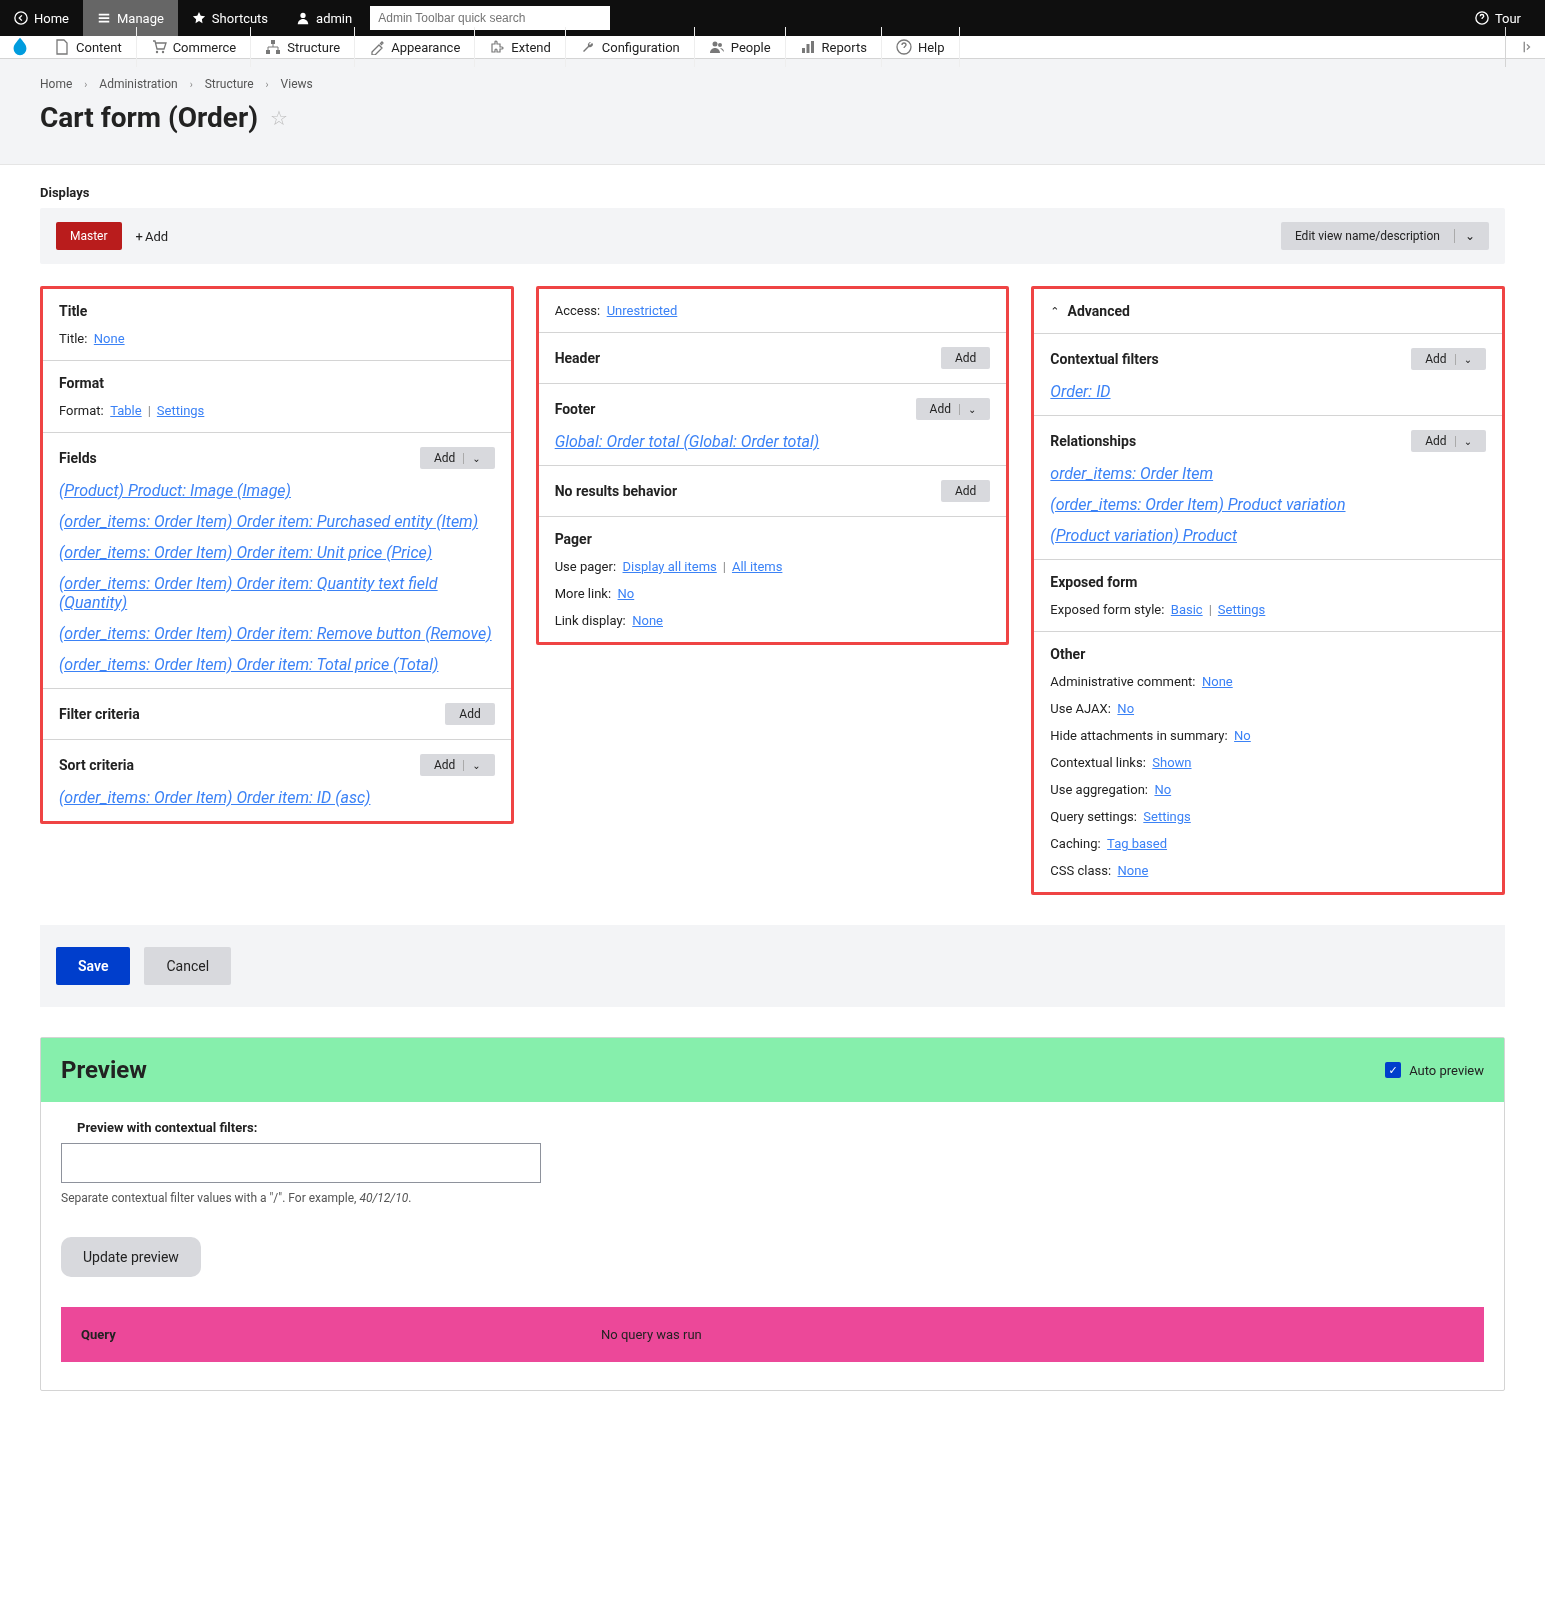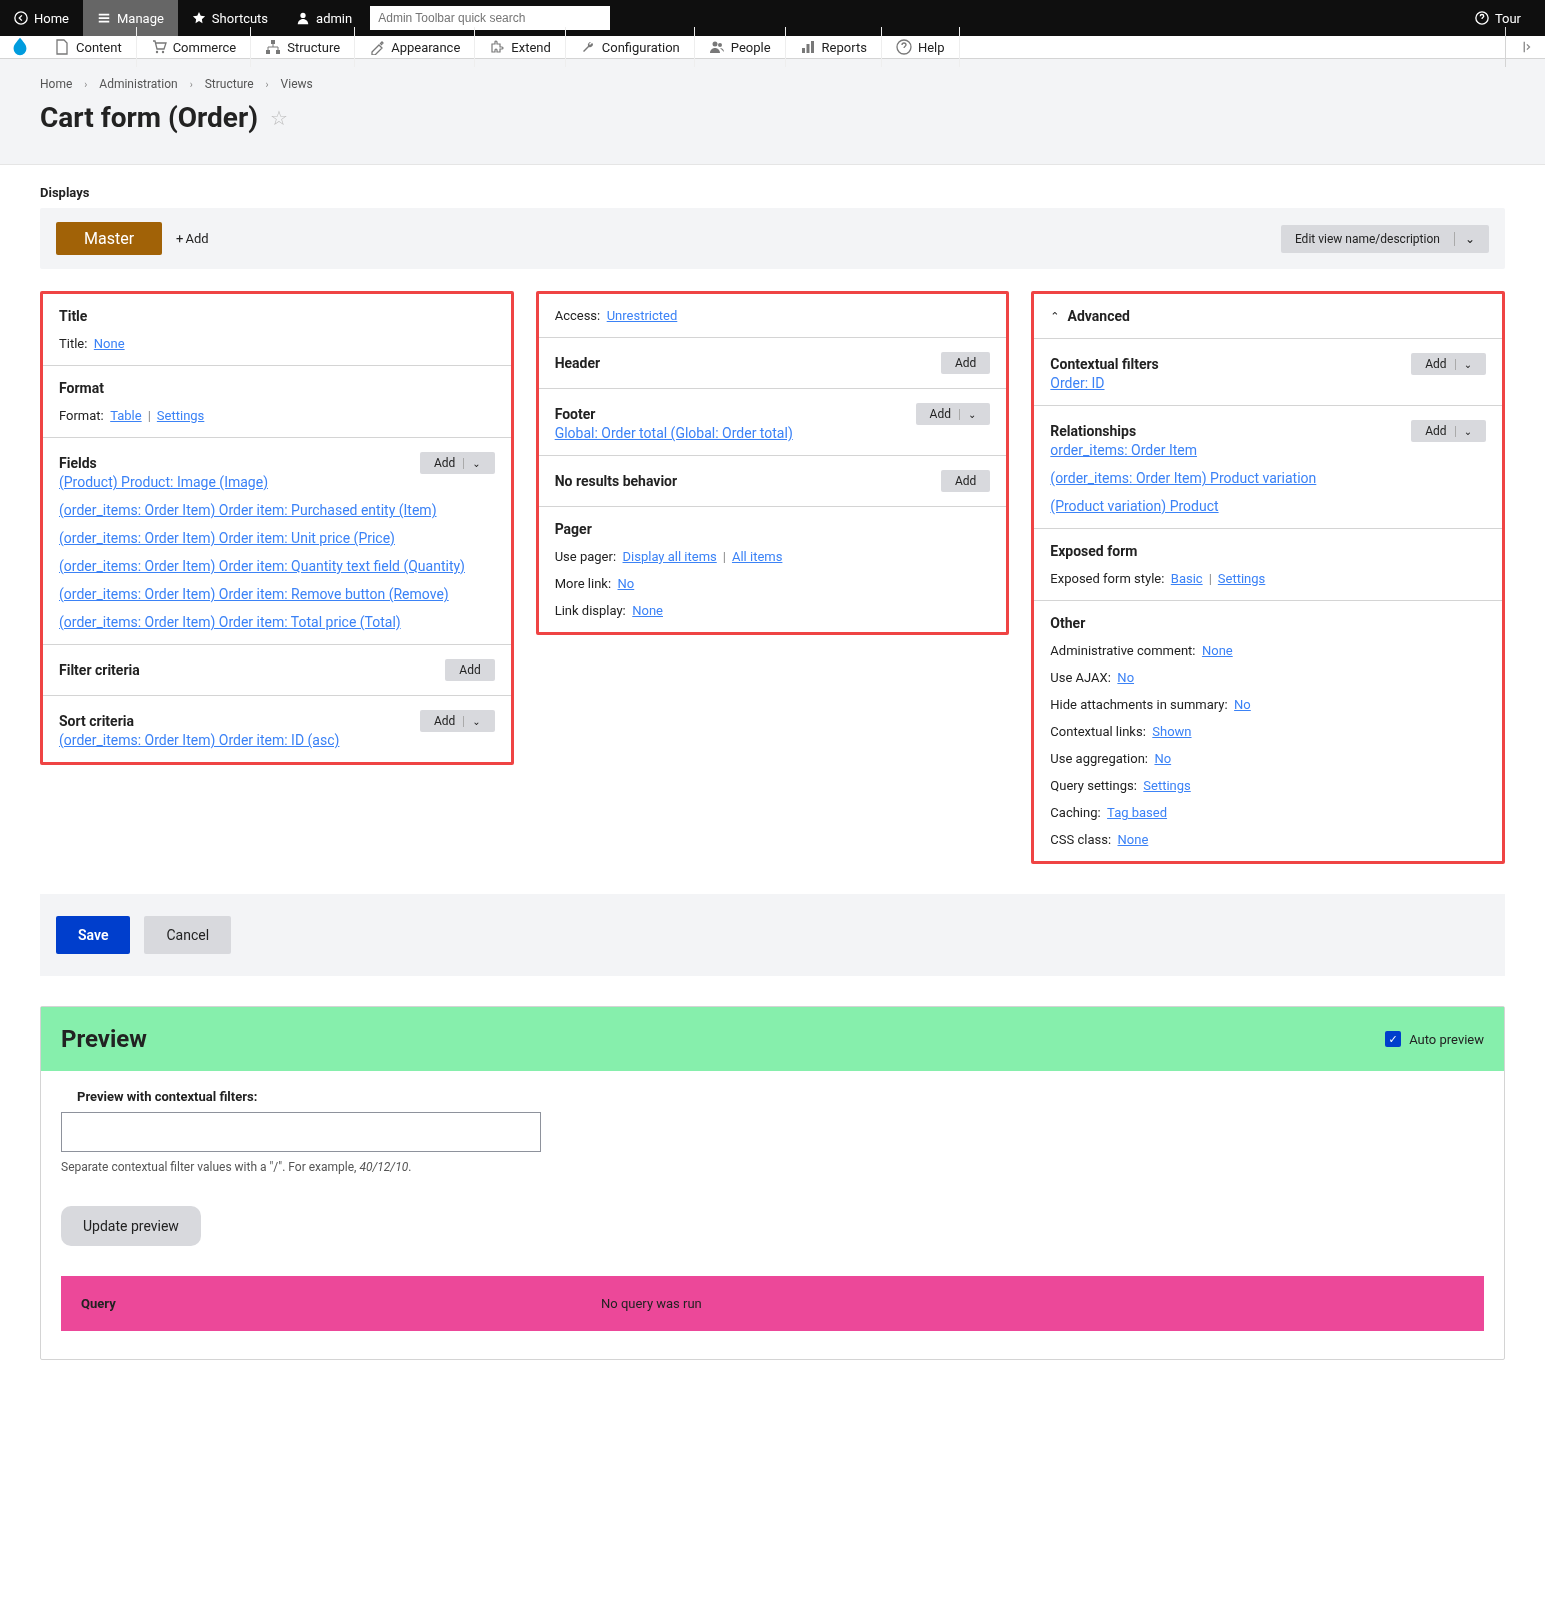--- a/index.html
+++ b/index.html
@@ -29,40 +29,40 @@
 .breadcrumb .crumb { cursor: pointer; }
 .breadcrumb .sep { color: #888; font-size: 10px; }
 .page-title-row { display: flex; align-items: center; gap: 12px; margin-top: 10px; }
 .page-title { font-size: 28px; font-weight: 700; }
 .star { font-size: 20px; color: #bbb; cursor: pointer; }
 
 
 .content { padding: 20px 40px; }
 .displays-label { font-size: 13px; font-weight: 700; margin-bottom: 8px; }
 .displays-bar { background: #f3f4f6; padding: 14px 16px; display: flex; align-items: center; border-radius: 2px; }
-.display-tab { background: #a16207; color: #fff; padding: 7px 28px; border-radius: 2px; font-size: 16px; cursor: pointer; }
+.display-tab { background: #b91c1c; color: #fff; padding: 7px 14px; border-radius: 2px; font-size: 12px; cursor: pointer; }
 .add-display { margin-left: 14px; font-size: 13px; cursor: pointer; display: flex; align-items: center; gap: 2px; }
 .edit-view-btn { margin-left: auto; background: #d8d9dd; padding: 7px 14px; border-radius: 2px; font-size: 12px; cursor: pointer; display: flex; align-items: center; gap: 8px; }
 .edit-view-btn .dd { border-left: 1px solid #aaa; padding-left: 10px; margin-left: 6px; }
 
 
 .columns { display: flex; gap: 22px; margin-top: 22px; align-items: flex-start; }
 .col { flex: 1; display: flex; flex-direction: column; gap: 22px; }
 .panel { border: 3px solid #ef4444; border-radius: 2px; }
 .panel-section { border-bottom: 1px solid #d4d4d4; padding: 14px 16px; }
 .panel-section:last-child { border-bottom: none; }
 .panel-header { display: flex; align-items: center; justify-content: space-between; }
 .panel-title { font-size: 14px; font-weight: 700; }
 .add-btn { background: #d8d9dd; padding: 4px 14px; border-radius: 2px; font-size: 12px; cursor: pointer; display: inline-flex; align-items: center; gap: 6px; }
 .add-btn .dd { border-left: 1px solid #aaa; padding-left: 8px; margin-left: 2px; font-size: 10px; }
 .kv { font-size: 13px; margin-top: 12px; }
 .kv-first { margin-top: 0; }
 .kv .k { color: #222; }
 .kv .sep2 { color: #888; margin: 0 6px; }
-.link-list { display: flex; flex-direction: column; gap: 12px; font-size: 14px; }
+.link-list { display: flex; flex-direction: column; gap: 12px; margin-top: 12px; font-size: 16px; font-style: italic; }
 
 
 .adv-header { display: flex; align-items: center; gap: 8px; padding: 14px 16px; border-bottom: 1px solid #d4d4d4; cursor: pointer; }
 .adv-header .chev { font-size: 11px; }
 
 
 .actions { background: #f3f4f6; padding: 22px 16px; margin-top: 30px; display: flex; gap: 14px; }
 .btn-primary { background: #003ecc; color: #fff; padding: 11px 22px; font-weight: 600; border-radius: 2px; cursor: pointer; font-size: 14px; }
 .btn-secondary { background: #d8d9dd; color: #222; padding: 11px 22px; border-radius: 2px; cursor: pointer; font-size: 14px; }
 

